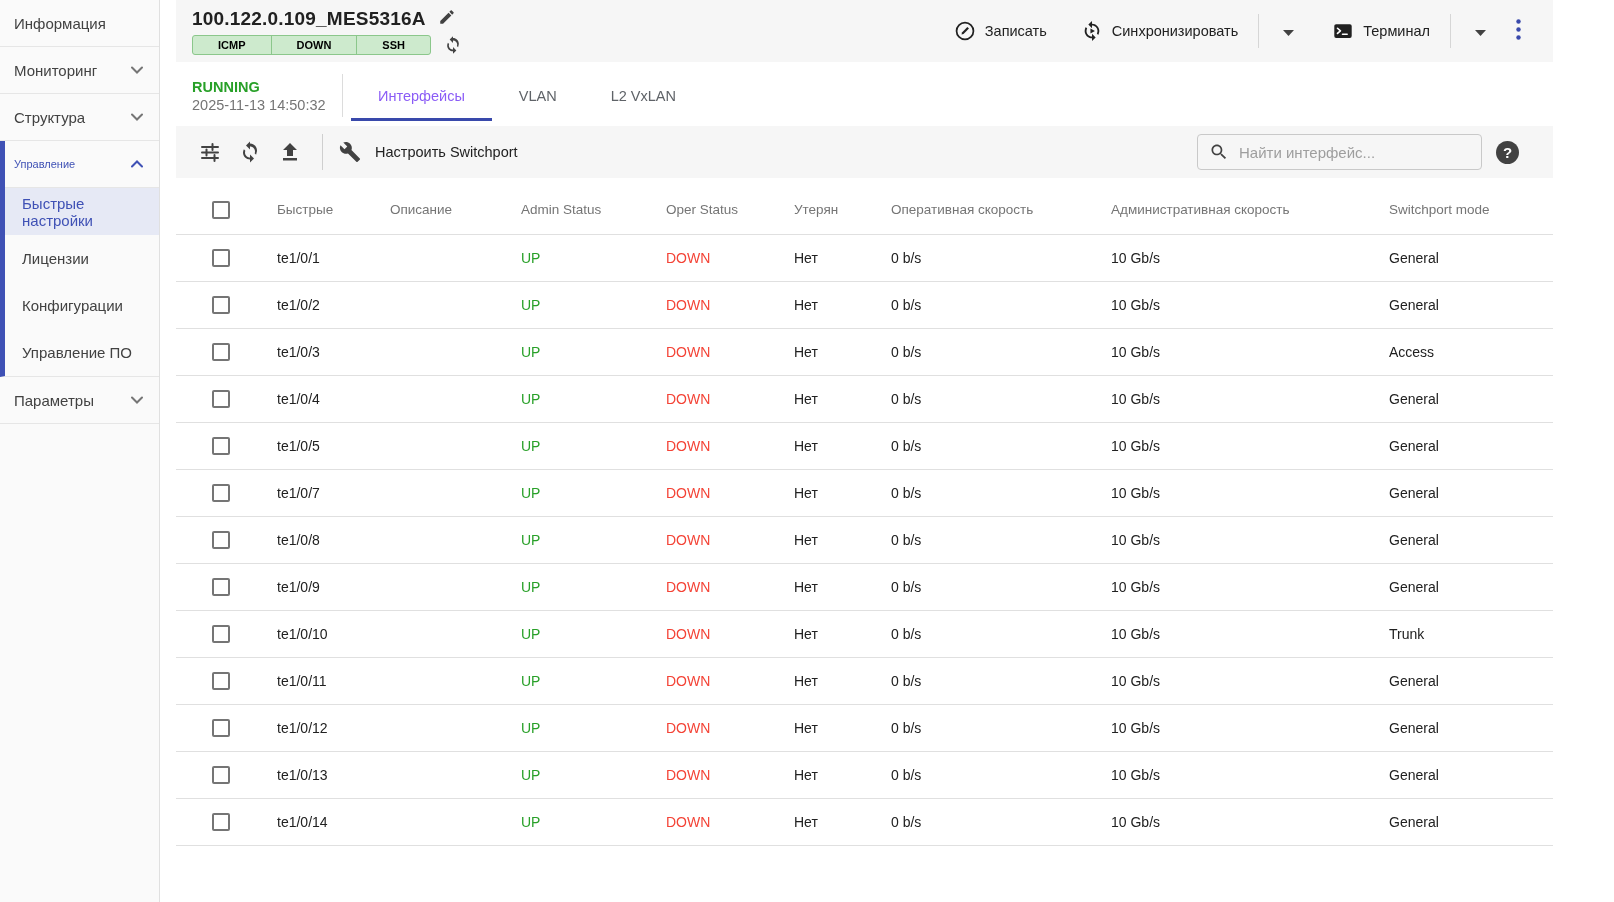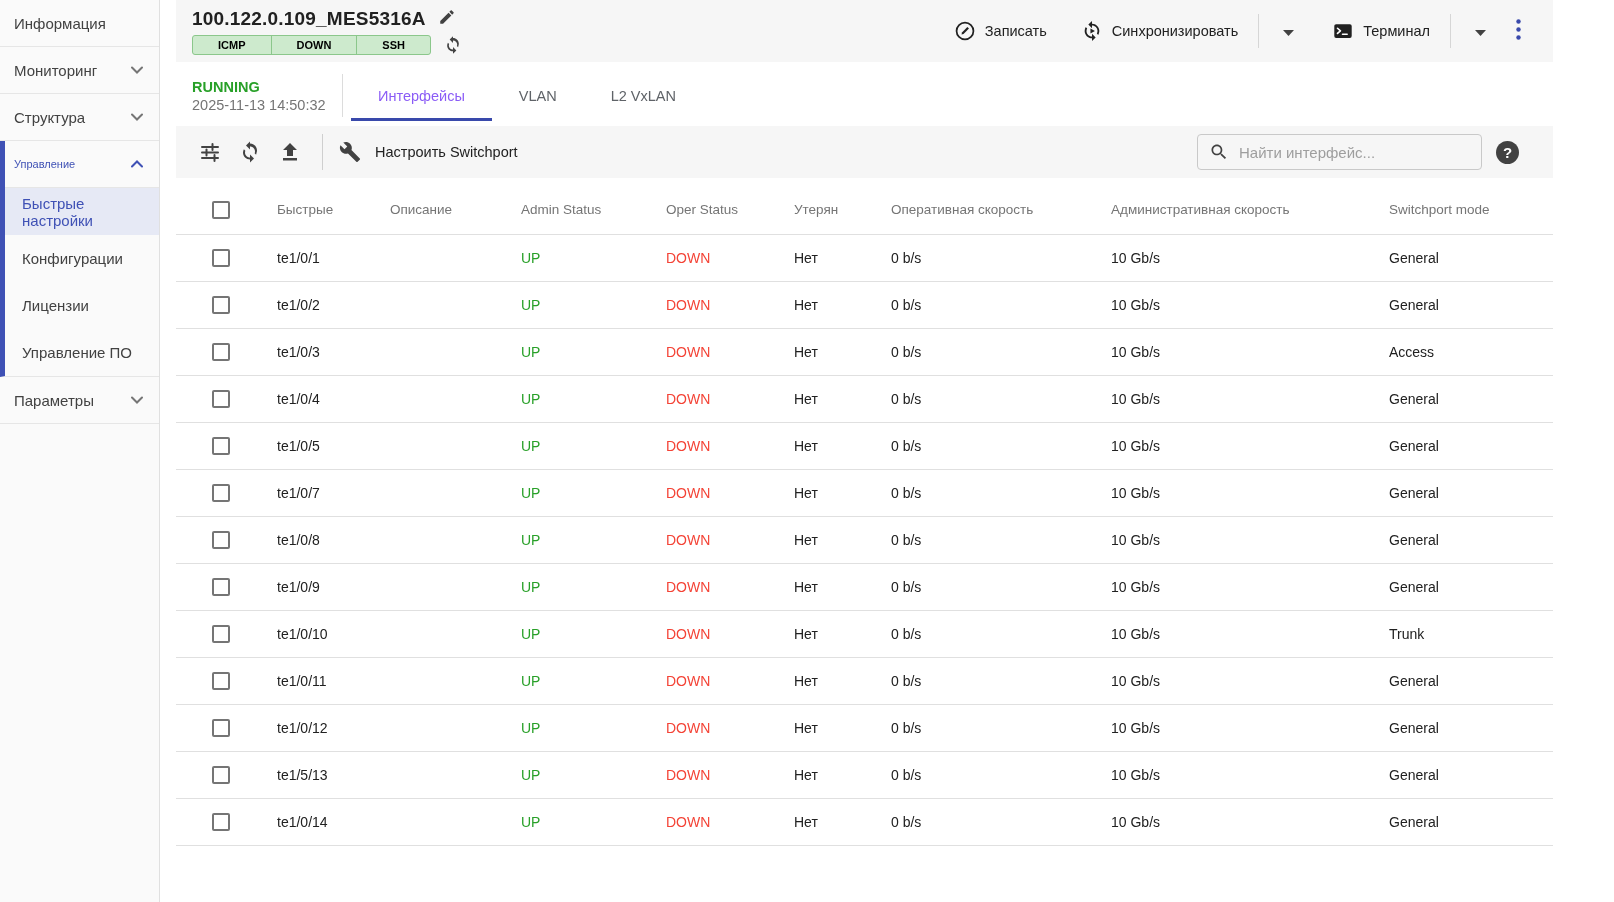--- a/index.html
+++ b/index.html
@@ -100,24 +100,24 @@
       <div class="section-head">
         <span>Управление</span>
         <svg class="chev" viewBox="0 0 12 8">
             <path d="M1 6.5 L6 1.5 L11 6.5" fill="none" stroke="#3f51b5" stroke-width="2" stroke-linecap="round"></path>
           </svg>
       </div>
       <div class="sub-item active">
         <span>Быстрые настройки</span>
       </div>
       <div class="sub-item">
+        <span>Лицензии</span>
+      </div>
+      <div class="sub-item">
         <span>Конфигурации</span>
-      </div>
-      <div class="sub-item">
-        <span>Лицензии</span>
       </div>
       <div class="sub-item">
         <span>Управление ПО</span>
       </div>
     </div>
     <div class="side-item">
       <span>Параметры</span>
       <svg class="chev" viewBox="0 0 12 8">
           <path d="M1 1.5 L6 6.5 L11 1.5" fill="none" stroke="#757575" stroke-width="2" stroke-linecap="round"></path>
         </svg>
@@ -405,21 +405,21 @@
             <td class="cell-up">UP</td>
             <td class="cell-down">DOWN</td>
             <td>Нет</td>
             <td>0 b/s</td>
             <td>10 Gb/s</td>
             <td>General</td>
           </tr>
 
           <tr>
             <td class="c-check"><span class="checkbox"></span></td>
-            <td>te1/5/13</td>
+            <td>te1/0/13</td>
             <td></td>
             <td class="cell-up">UP</td>
             <td class="cell-down">DOWN</td>
             <td>Нет</td>
             <td>0 b/s</td>
             <td>10 Gb/s</td>
             <td>General</td>
           </tr>
 
           <tr>

